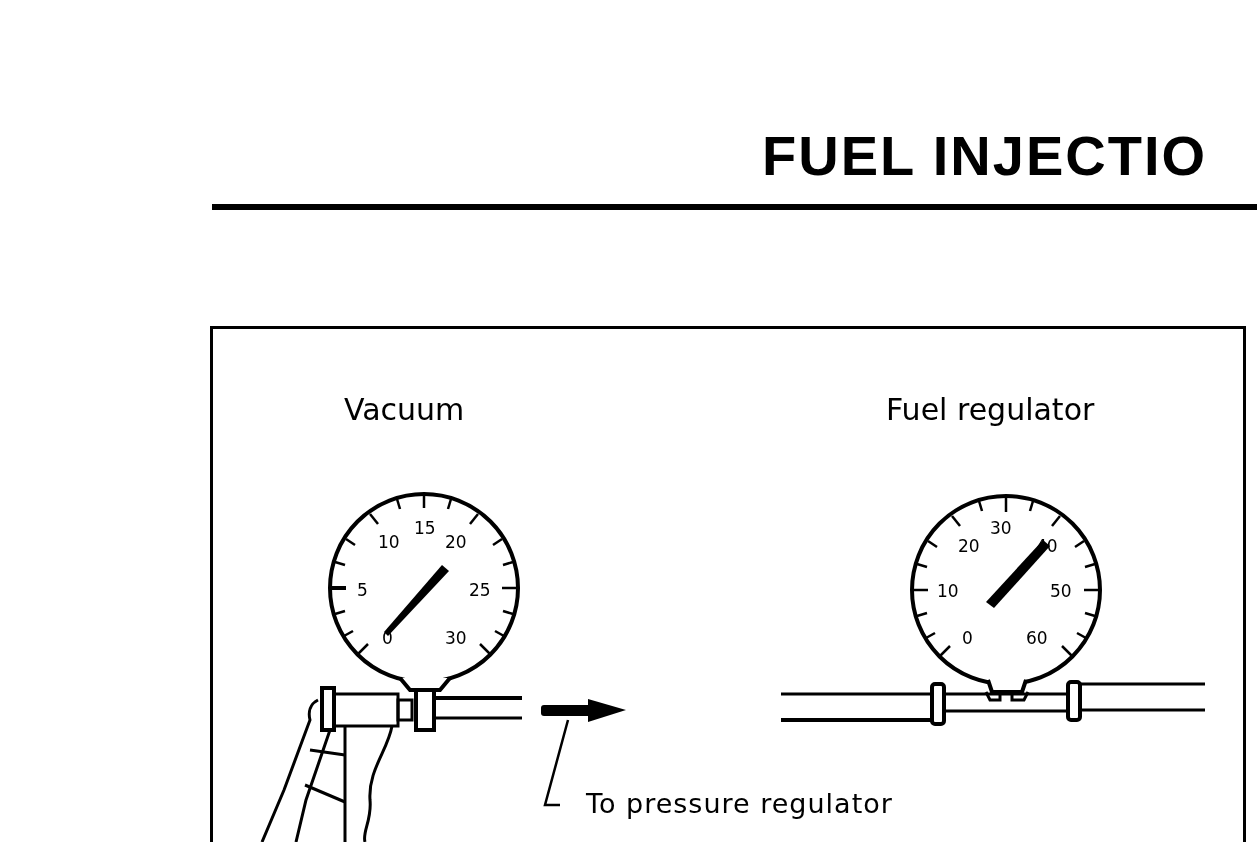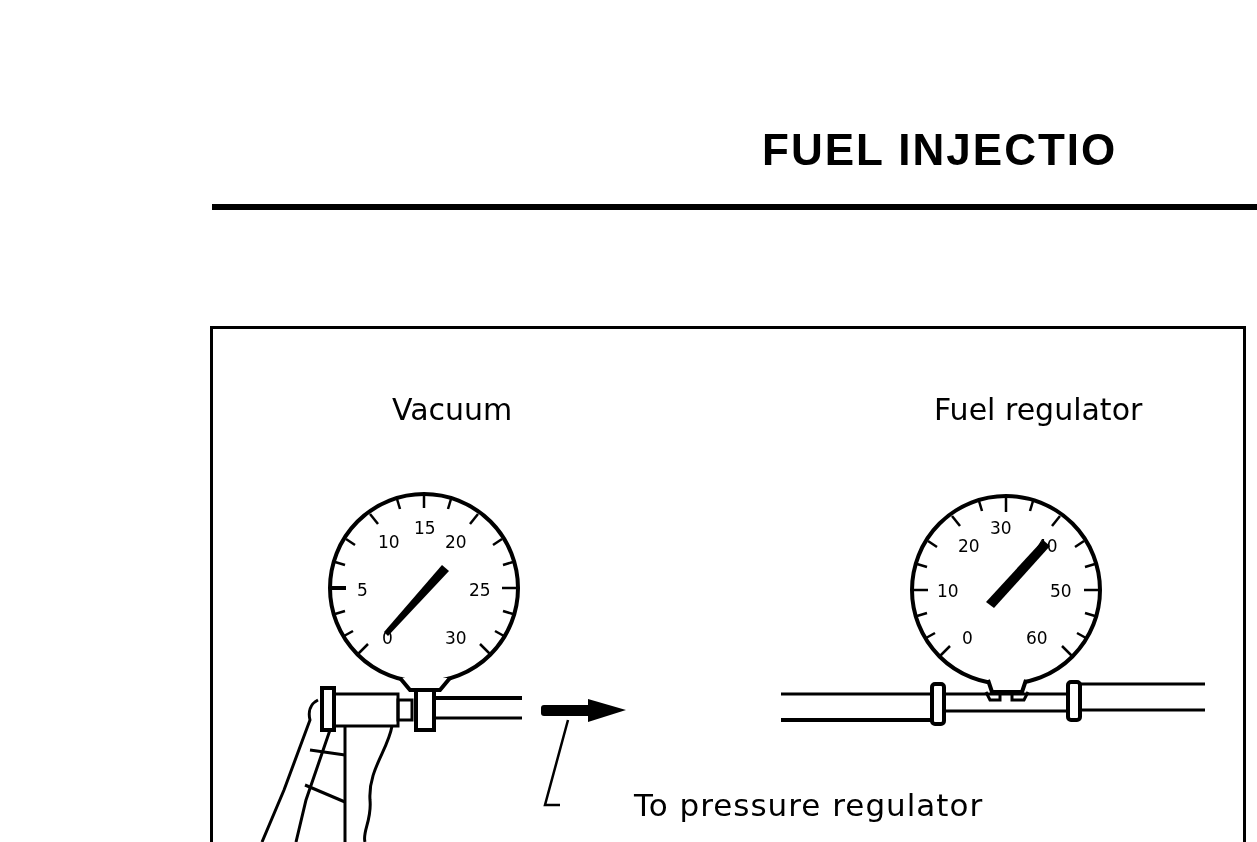--- a/index.html
+++ b/index.html
@@ -1,23 +1,23 @@
 <!DOCTYPE html>
 <html><head>
   <meta charset="utf-8">
   <style>
     html, body { margin: 0; padding: 0; background: #ffffff; }
     body { width: 1257px; height: 842px; position: relative; overflow: hidden; font-family: "DejaVu Sans", sans-serif; color: #000; }
-    .title { position: absolute; left: 762px; top: 128px; font-family: "Liberation Sans", sans-serif; font-weight: bold; font-size: 44px; letter-spacing: 2px; white-space: nowrap; line-height: 1; }
+    .title { position: absolute; left: 762px; top: 128px; font-family: "Liberation Sans", sans-serif; font-weight: bold; font-size: 56px; letter-spacing: 2px; white-space: nowrap; line-height: 1; }
     .rule { position: absolute; left: 212px; top: 204px; width: 1045px; height: 6px; background: #000; }
     .frame { position: absolute; left: 210px; top: 326px; width: 1030px; height: 540px; border-left: 3px solid #000; border-top: 3px solid #000; border-right: 3px solid #000; }
-    .label { position: absolute; font-family: "DejaVu Sans", sans-serif; font-size: 30px; white-space: nowrap; line-height: 1; margin-left: 48px; }
+    .label { position: absolute; font-family: "DejaVu Sans", sans-serif; font-size: 30px; white-space: nowrap; line-height: 1; }
     .lbl-vac { left: 344px; top: 395px; }
     .lbl-fuel { left: 886px; top: 395px; }
-    .lbl-reg { left: 586px; top: 790px; font-size: 31px; letter-spacing: 1px; }
+    .lbl-reg { left: 586px; top: 790px; font-size: 27px; letter-spacing: 1px; }
     svg.art { position: absolute; left: 0; top: 0; }
     .dial-num { font-family: "DejaVu Sans", sans-serif; font-size: 17px; }
   </style>
 </head>
 <body>
 
 <div class="title">FUEL INJECTIO</div>
 <div class="rule"></div>
 <div class="frame"></div>
 

